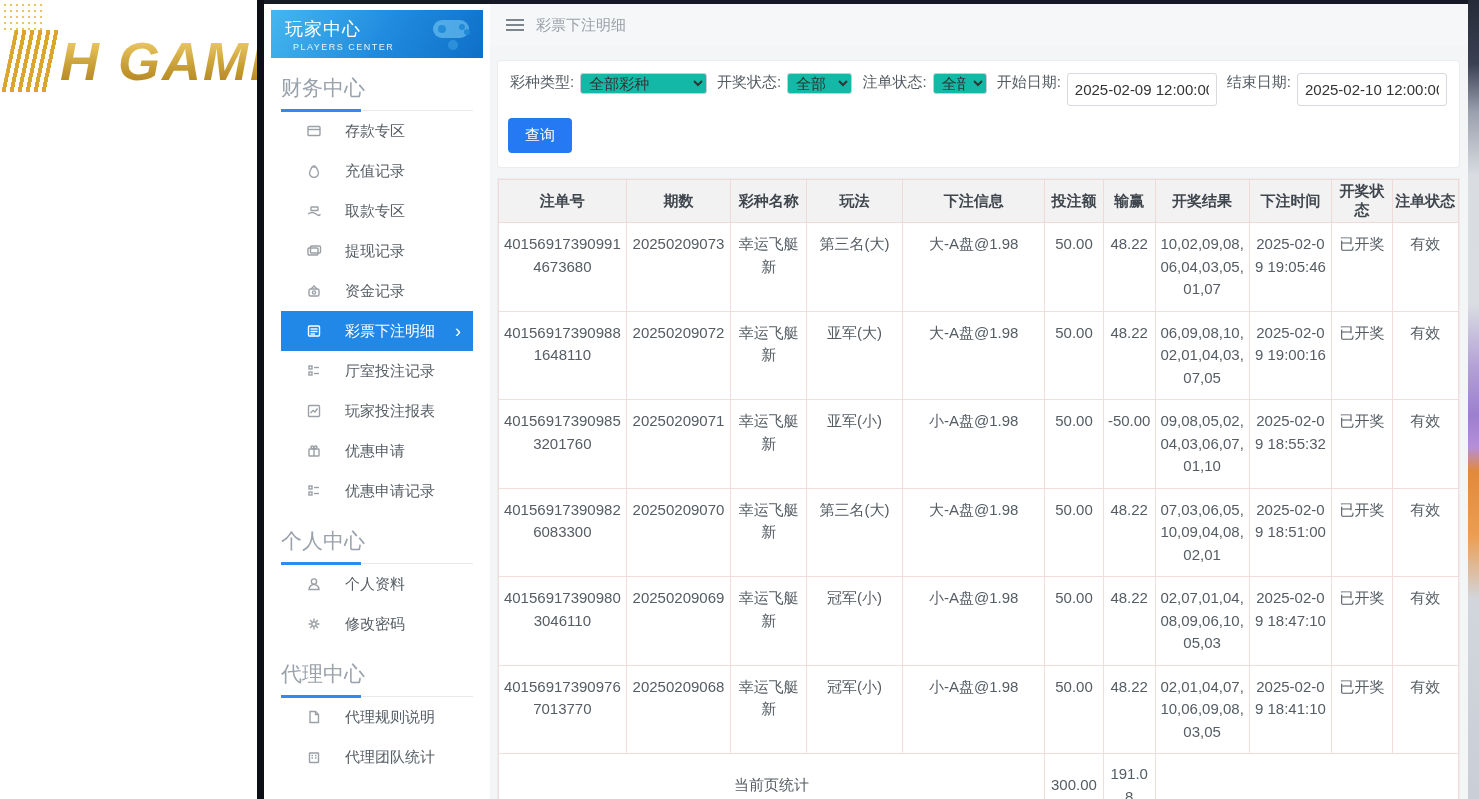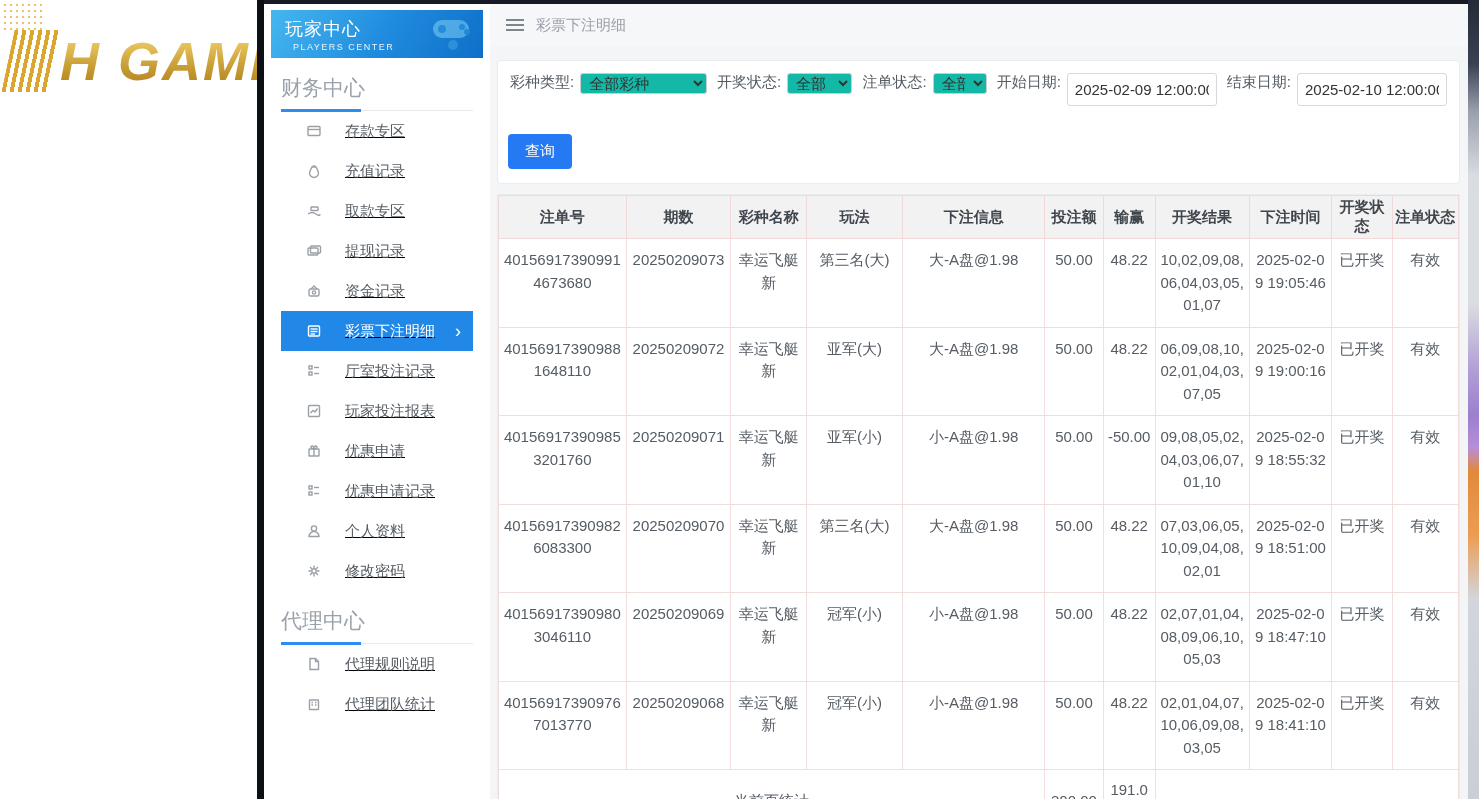--- a/index.html
+++ b/index.html
@@ -27,21 +27,21 @@
   
   .sidebar { position:absolute; left:264px; top:4px; width:226px; height:795px; background:#ffffff; overflow:hidden; }
   .side-header { margin:6px 7px 0 7px; height:48px; position:relative; overflow:hidden; padding:7px 0 0 14px;
      background:linear-gradient(120deg,#45b7ef 0%,#1f8ade 55%,#0f6fc8 100%); }
   .side-header .t { color:#fff; font-size:18px; letter-spacing:1px; }
   .side-header .s { color:#e8f5ff; font-size:9px; letter-spacing:1.5px; margin-top:1px;padding-left:8px; }
   .gamepad { position:absolute; right:8px; top:4px; opacity:.55; }
   .nav-sec { margin:16px 17px 0 17px; padding-bottom:8px; border-bottom:1px solid #e9e9e9; position:relative; }
   .nav-sec span { color:#9aa2ab; font-size:21px; }
   .nav-sec::after { content:""; position:absolute; left:0; bottom:-2px; width:80px; height:3px; background:#2d8cf0; }
-  .item { display:flex; align-items:center; height:40px; margin:0 17px; padding-left:24px; cursor:pointer; position:relative;text-decoration:underline; }
+  .item { display:flex; align-items:center; height:40px; margin:0 17px; padding-left:24px; cursor:pointer; position:relative; }
   .item .ic { width:18px; height:18px; display:inline-flex; align-items:center; justify-content:center; color:#9aa0a6; }
   .item .ic svg { width:16px; height:16px; stroke:#9aa0a6; fill:none; stroke-width:1.4; }
   .item .lb { margin-left:22px; font-size:15px; color:#555c63; }
   .item.active { background:#2188e8; }
   .item.active .lb { color:#fff; }
   .item.active .ic svg { stroke:#fff; }
   .item .chev { position:absolute; right:12px; color:#fff; font-size:18px; line-height:1; }
 
   
   .main { position:absolute; left:490px; top:4px; width:978px; height:795px; background:#f4f5f7; }
@@ -50,21 +50,21 @@
   .burger i { display:block; height:2px; background:#7d858d; }
   .topbar .title { margin-left:12px; font-size:15px; color:#9aa0a8; }
 
   .filter-card { margin:14px 8px 0 7px; background:#fff; border:1px solid #ececee; border-radius:4px; padding:12px 12px 14px 10px; }
   .filter-row { display:flex; align-items:flex-start; flex-wrap:nowrap; }
   .f-label { font-size:15px; color:#555c63; margin:0 6px 0 2px; white-space:nowrap; }
   .f-label.gap { margin-left:10px; }
   select { height:21px; border:1px solid #c9ccd1; border-radius:3px; background:#14b8a6; color:#333; font-size:15px; padding:0 4px; font-family:inherit; }
   .sel-type { width:128px; } .sel-draw { width:66px; } .sel-order { width:54px; }
   .date-input { width:150px; height:33px; border:1px solid #d6d9dd; border-radius:3px; font-size:15px; color:#333; padding:0 7px; font-family:inherit; }
-  .btn-row { margin-top:28px; }
+  .btn-row { margin-top:12px; }
   .btn-query { background:#2579f2; color:#fff; font-size:15px; border:none; border-radius:4px; padding:8px 17px; cursor:pointer; font-family:inherit; }
 
   .table-card { margin:10px 8px 0 7px; background:#fff; border:1px solid #ececee; }
   table { width:100%; border-collapse:collapse; table-layout:fixed; }
   th { background:#f2f2f3; color:#40464d; font-size:15px; font-weight:bold; height:43px; border:1px solid #f1d9d9; text-align:center; padding:2px; }
   td { border:1px solid #f3dcdc; font-size:15px; color:#555c63; text-align:center; vertical-align:top; padding:10px 4px; line-height:1.5; word-break:break-all; }
   tr.data-row td { height:76px; }
   tr.sum-row td { vertical-align:middle; padding:9px 4px; height:38px; }
 </style>
 </head>
@@ -187,20 +187,21 @@
         <span class="ic">
           <svg viewBox="0 0 16 16">
             <rect x="3" y="3" width="3" height="3"></rect>
             <rect x="3" y="9" width="3" height="3"></rect>
             <line x1="8" y1="4.5" x2="13" y2="4.5"></line>
             <line x1="8" y1="10.5" x2="13" y2="10.5"></line>
           </svg>
         </span>
         <span class="lb">优惠申请记录</span>
       </div>
+      <div class="nav-sec"><span>个人中心</span></div>
       <div class="item">
         <span class="ic">
           <svg viewBox="0 0 16 16">
             <circle cx="8" cy="5.5" r="2.6"></circle>
             <path d="M3 13.5 a5 5 0 0 1 10 0 Z"></path>
           </svg>
         </span>
         <span class="lb">个人资料</span>
       </div>
       <div class="item">

